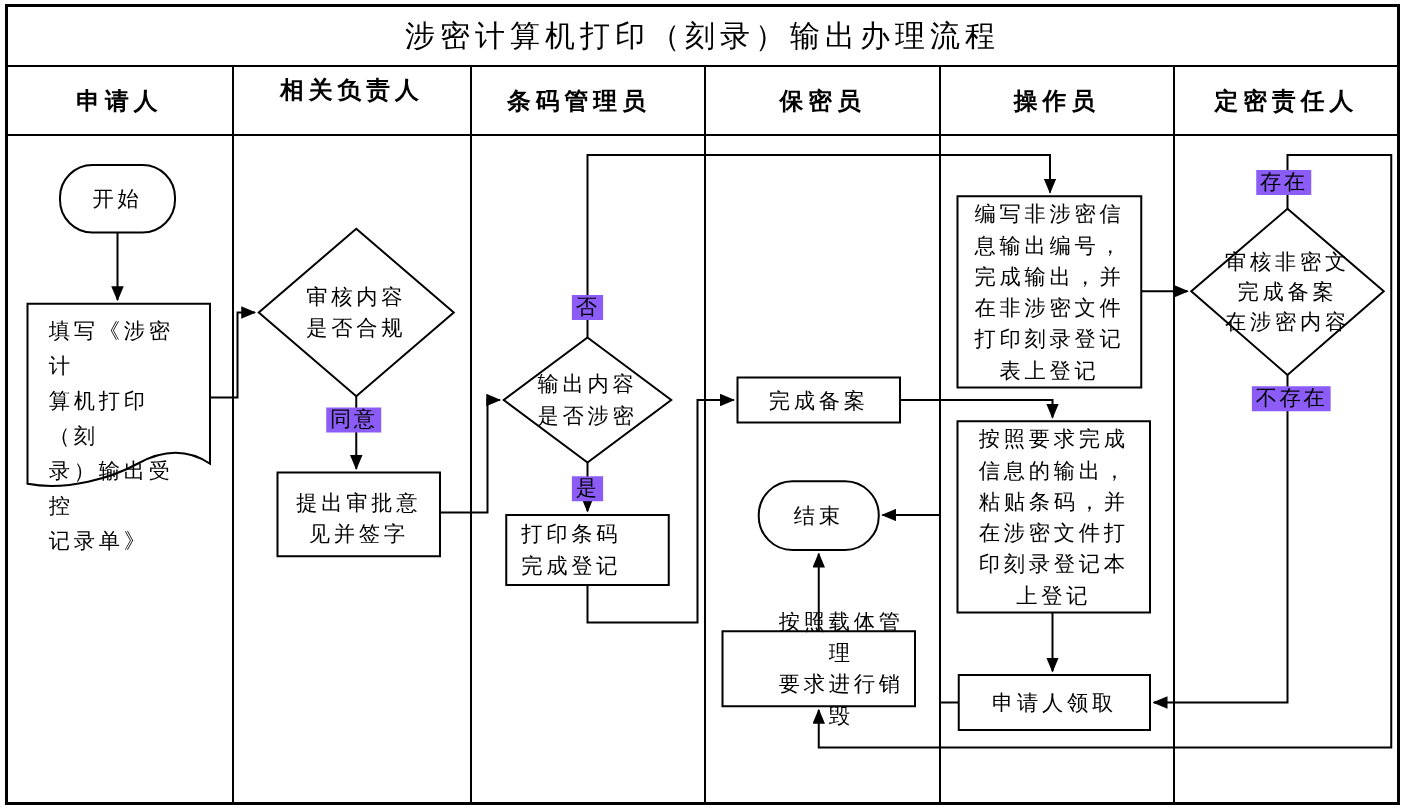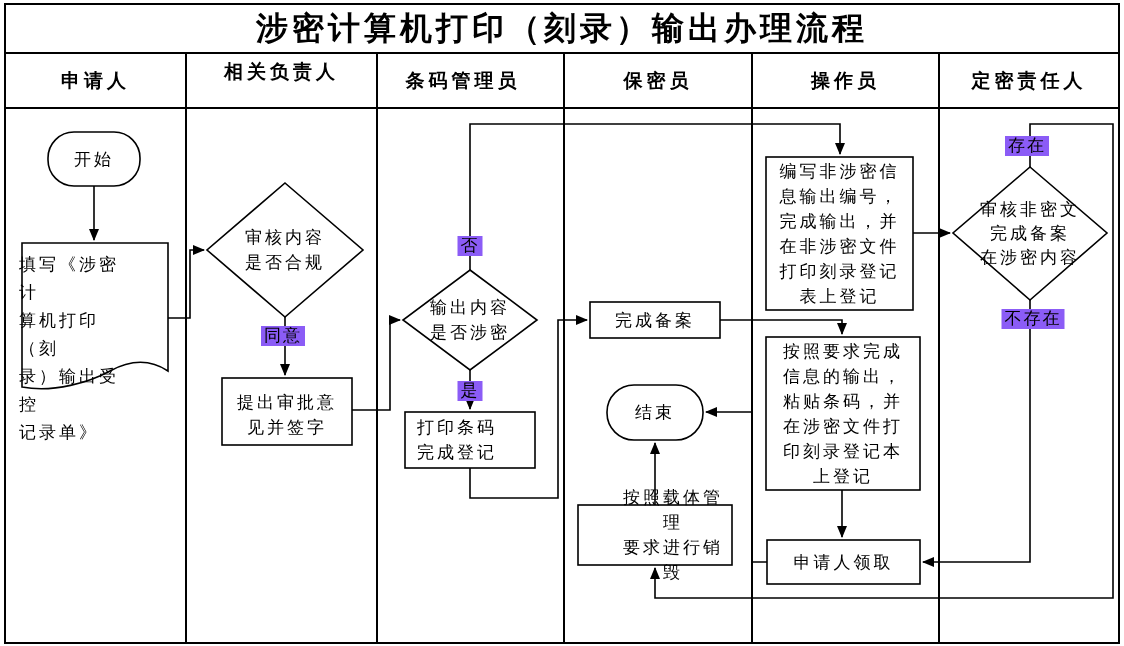--- a/index.html
+++ b/index.html
@@ -8,21 +8,21 @@
     width:1124px;height:646px;
     background:#ffffff;
     color:#000;
     font-family:"Liberation Serif","DejaVu Serif",serif;
     overflow:hidden;
   }
   svg.layer{position:absolute;left:0;top:0;width:1124px;height:646px;}
   .abs{position:absolute;box-sizing:border-box;}
   .center{display:flex;align-items:center;justify-content:center;text-align:center;}
   .page-title{
-    font-size:32px;font-weight:bold;letter-spacing:4px;
+    font-size:24px;font-weight:normal;letter-spacing:4px;
     white-space:nowrap;
   }
   .lane-header{
     font-size:19px;font-weight:bold;letter-spacing:4px;
     white-space:nowrap;
   }
   .node{
     font-size:17px;letter-spacing:3px;line-height:25px;
     white-space:pre-line;
   }
@@ -97,21 +97,21 @@
   <div class="abs center page-title" style="left:5px;top:4px;width:1114px;height:49px;">涉密计算机打印（刻录）输出办理流程</div>
 
   <div class="abs center lane-header" style="left:5px;top:53px;width:181px;height:55px;">申请人</div>
   <div class="abs center lane-header" style="left:186px;top:53px;width:191px;height:38px;">相关负责人</div>
   <div class="abs center lane-header" style="left:377px;top:53px;width:172px;height:55px;">条码管理员</div>
   <div class="abs center lane-header" style="left:564px;top:53px;width:188px;height:55px;">保密员</div>
   <div class="abs center lane-header" style="left:752px;top:53px;width:187px;height:55px;">操作员</div>
   <div class="abs center lane-header" style="left:939px;top:53px;width:180px;height:55px;">定密责任人</div>
 
   <div class="abs center node" style="left:48px;top:132px;width:92px;height:54px;">开始</div>
-  <div class="abs node doc-text" style="left:10px;top:243px;width:122px;height:142px;">填写《涉密计
+  <div class="abs node doc-text" style="left:30px;top:243px;width:122px;height:142px;">填写《涉密计
 算机打印（刻
 录）输出受控
 记录单》</div>
   <div class="abs center node" style="left:207px;top:183px;width:156px;height:134px;">审核内容
 是否合规</div>
   <div class="abs center node" style="left:222px;top:364px;width:130px;height:69px;margin-top:16px;">提出审批意
 见并签字</div>
   <div class="abs center node" style="left:403px;top:270px;width:134px;height:100px;">输出内容
 是否涉密</div>
   <div class="abs center node" style="left:405px;top:412px;width:104px;height:56px;">打印条码

